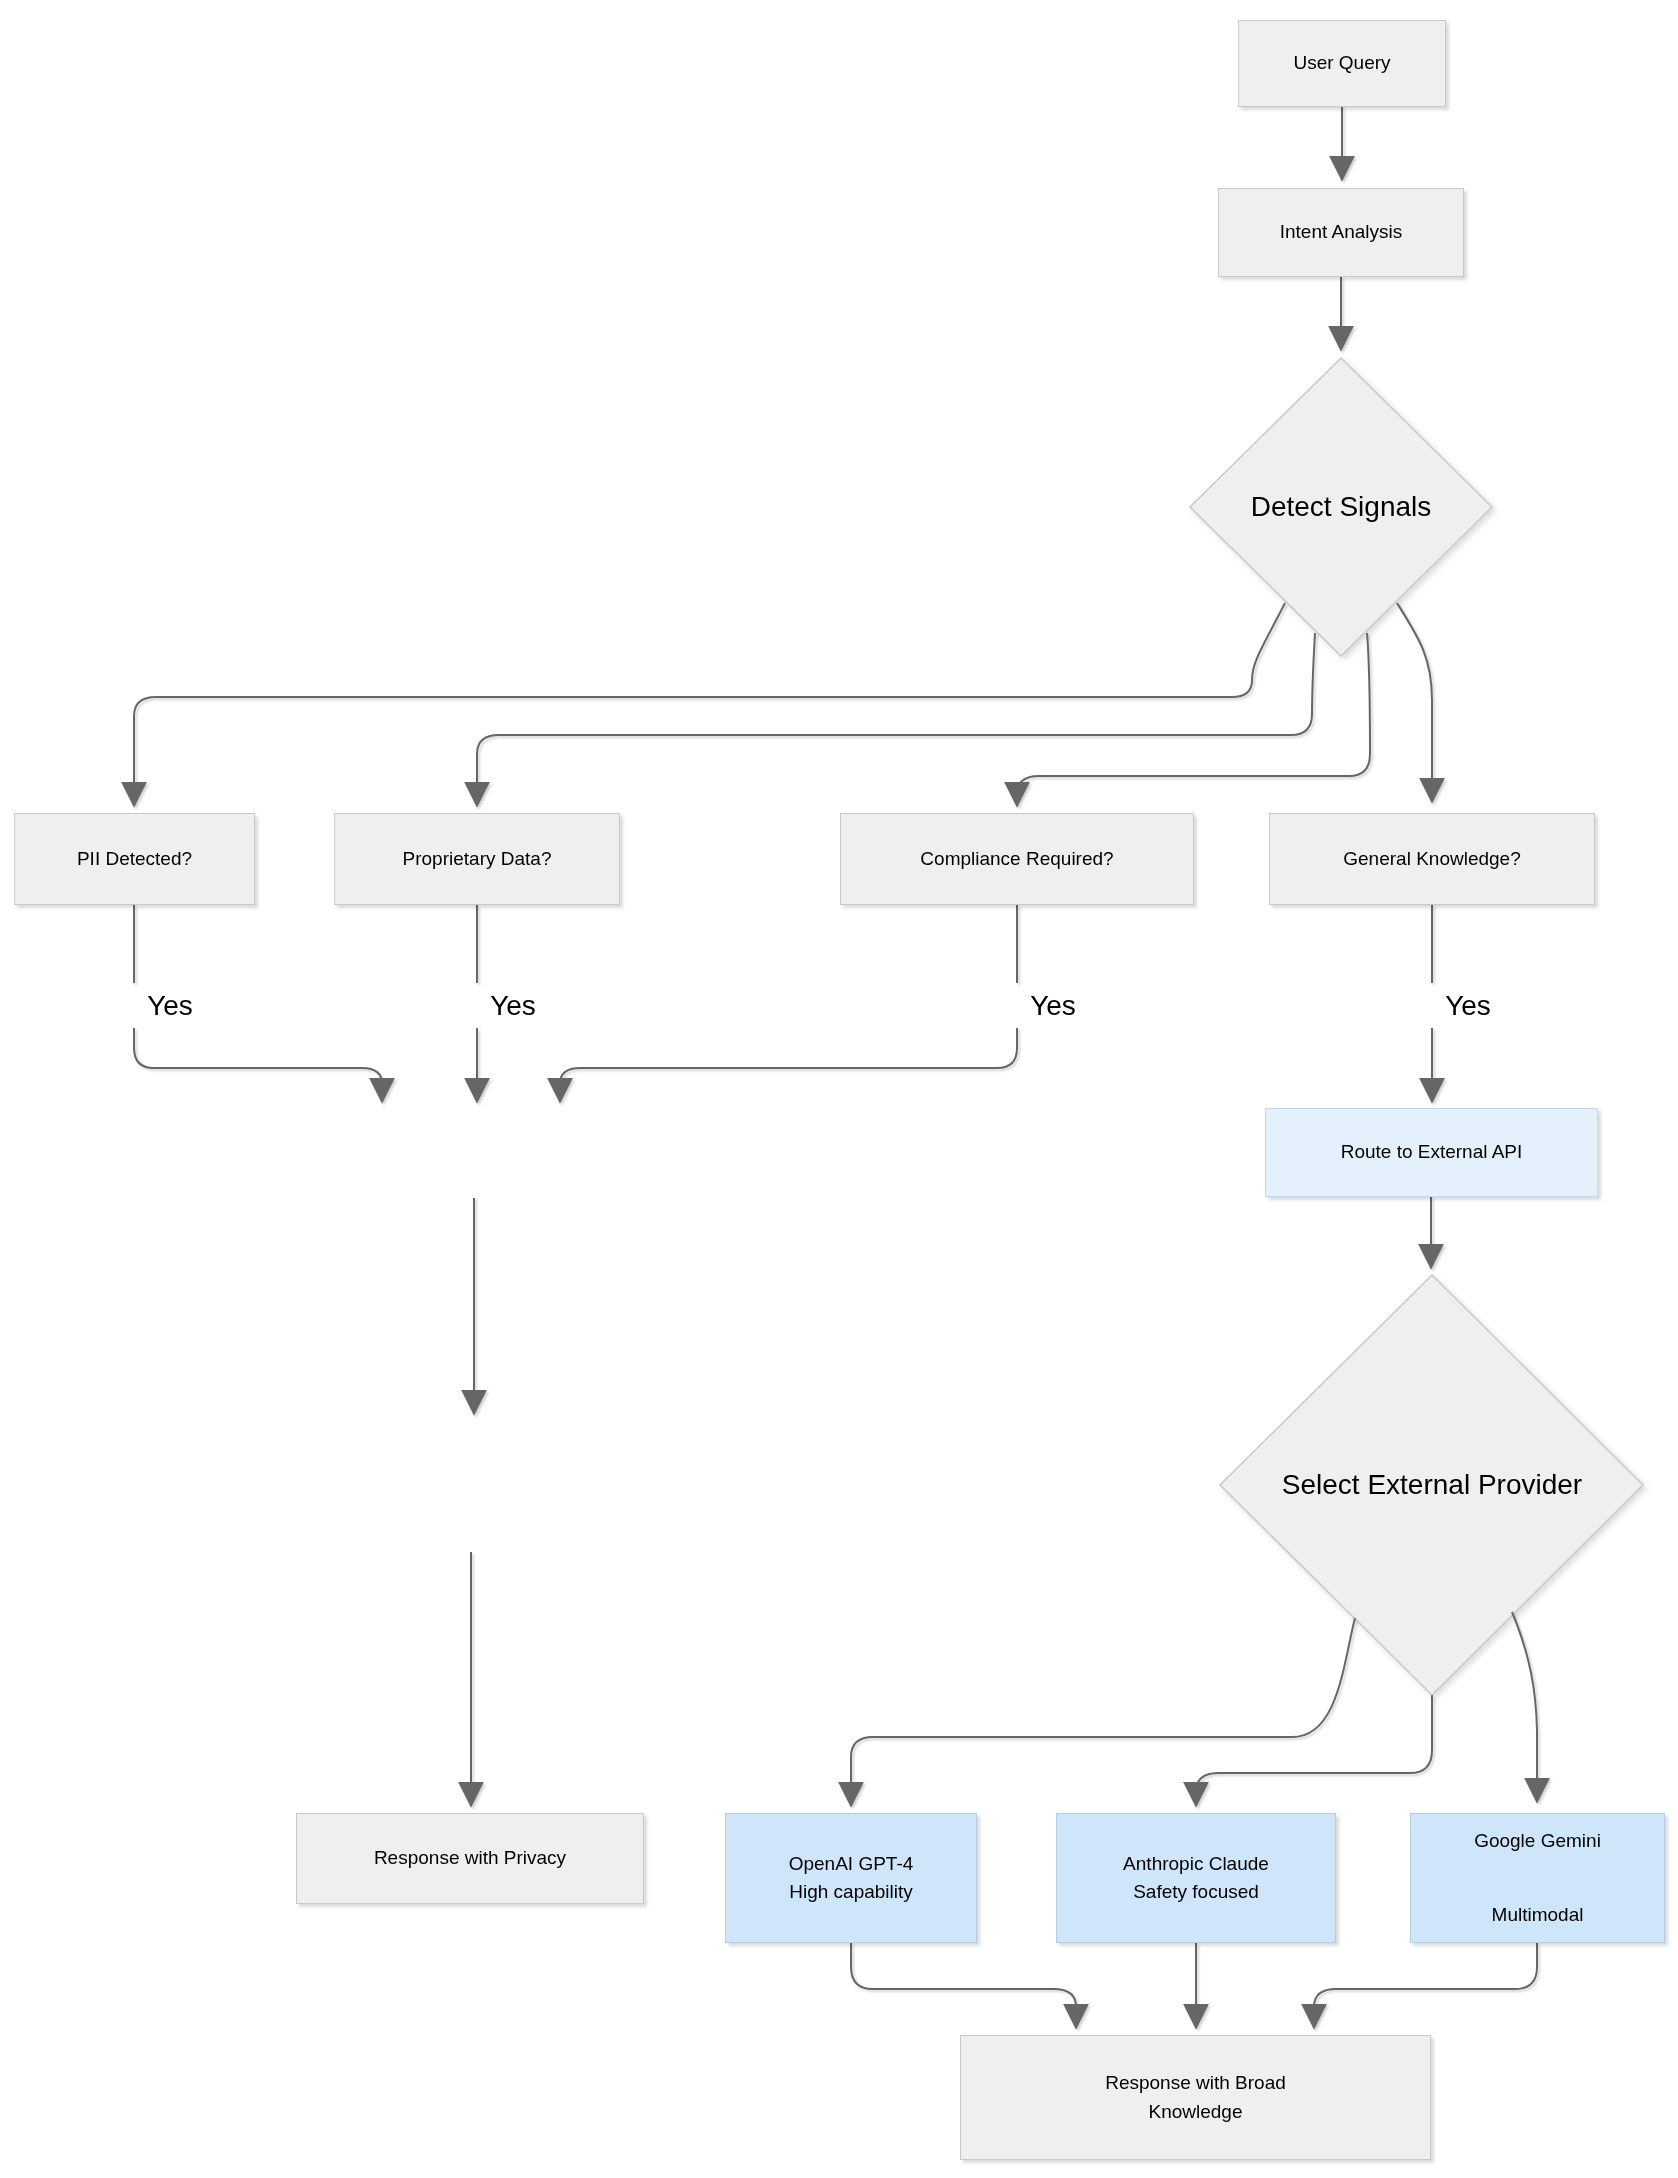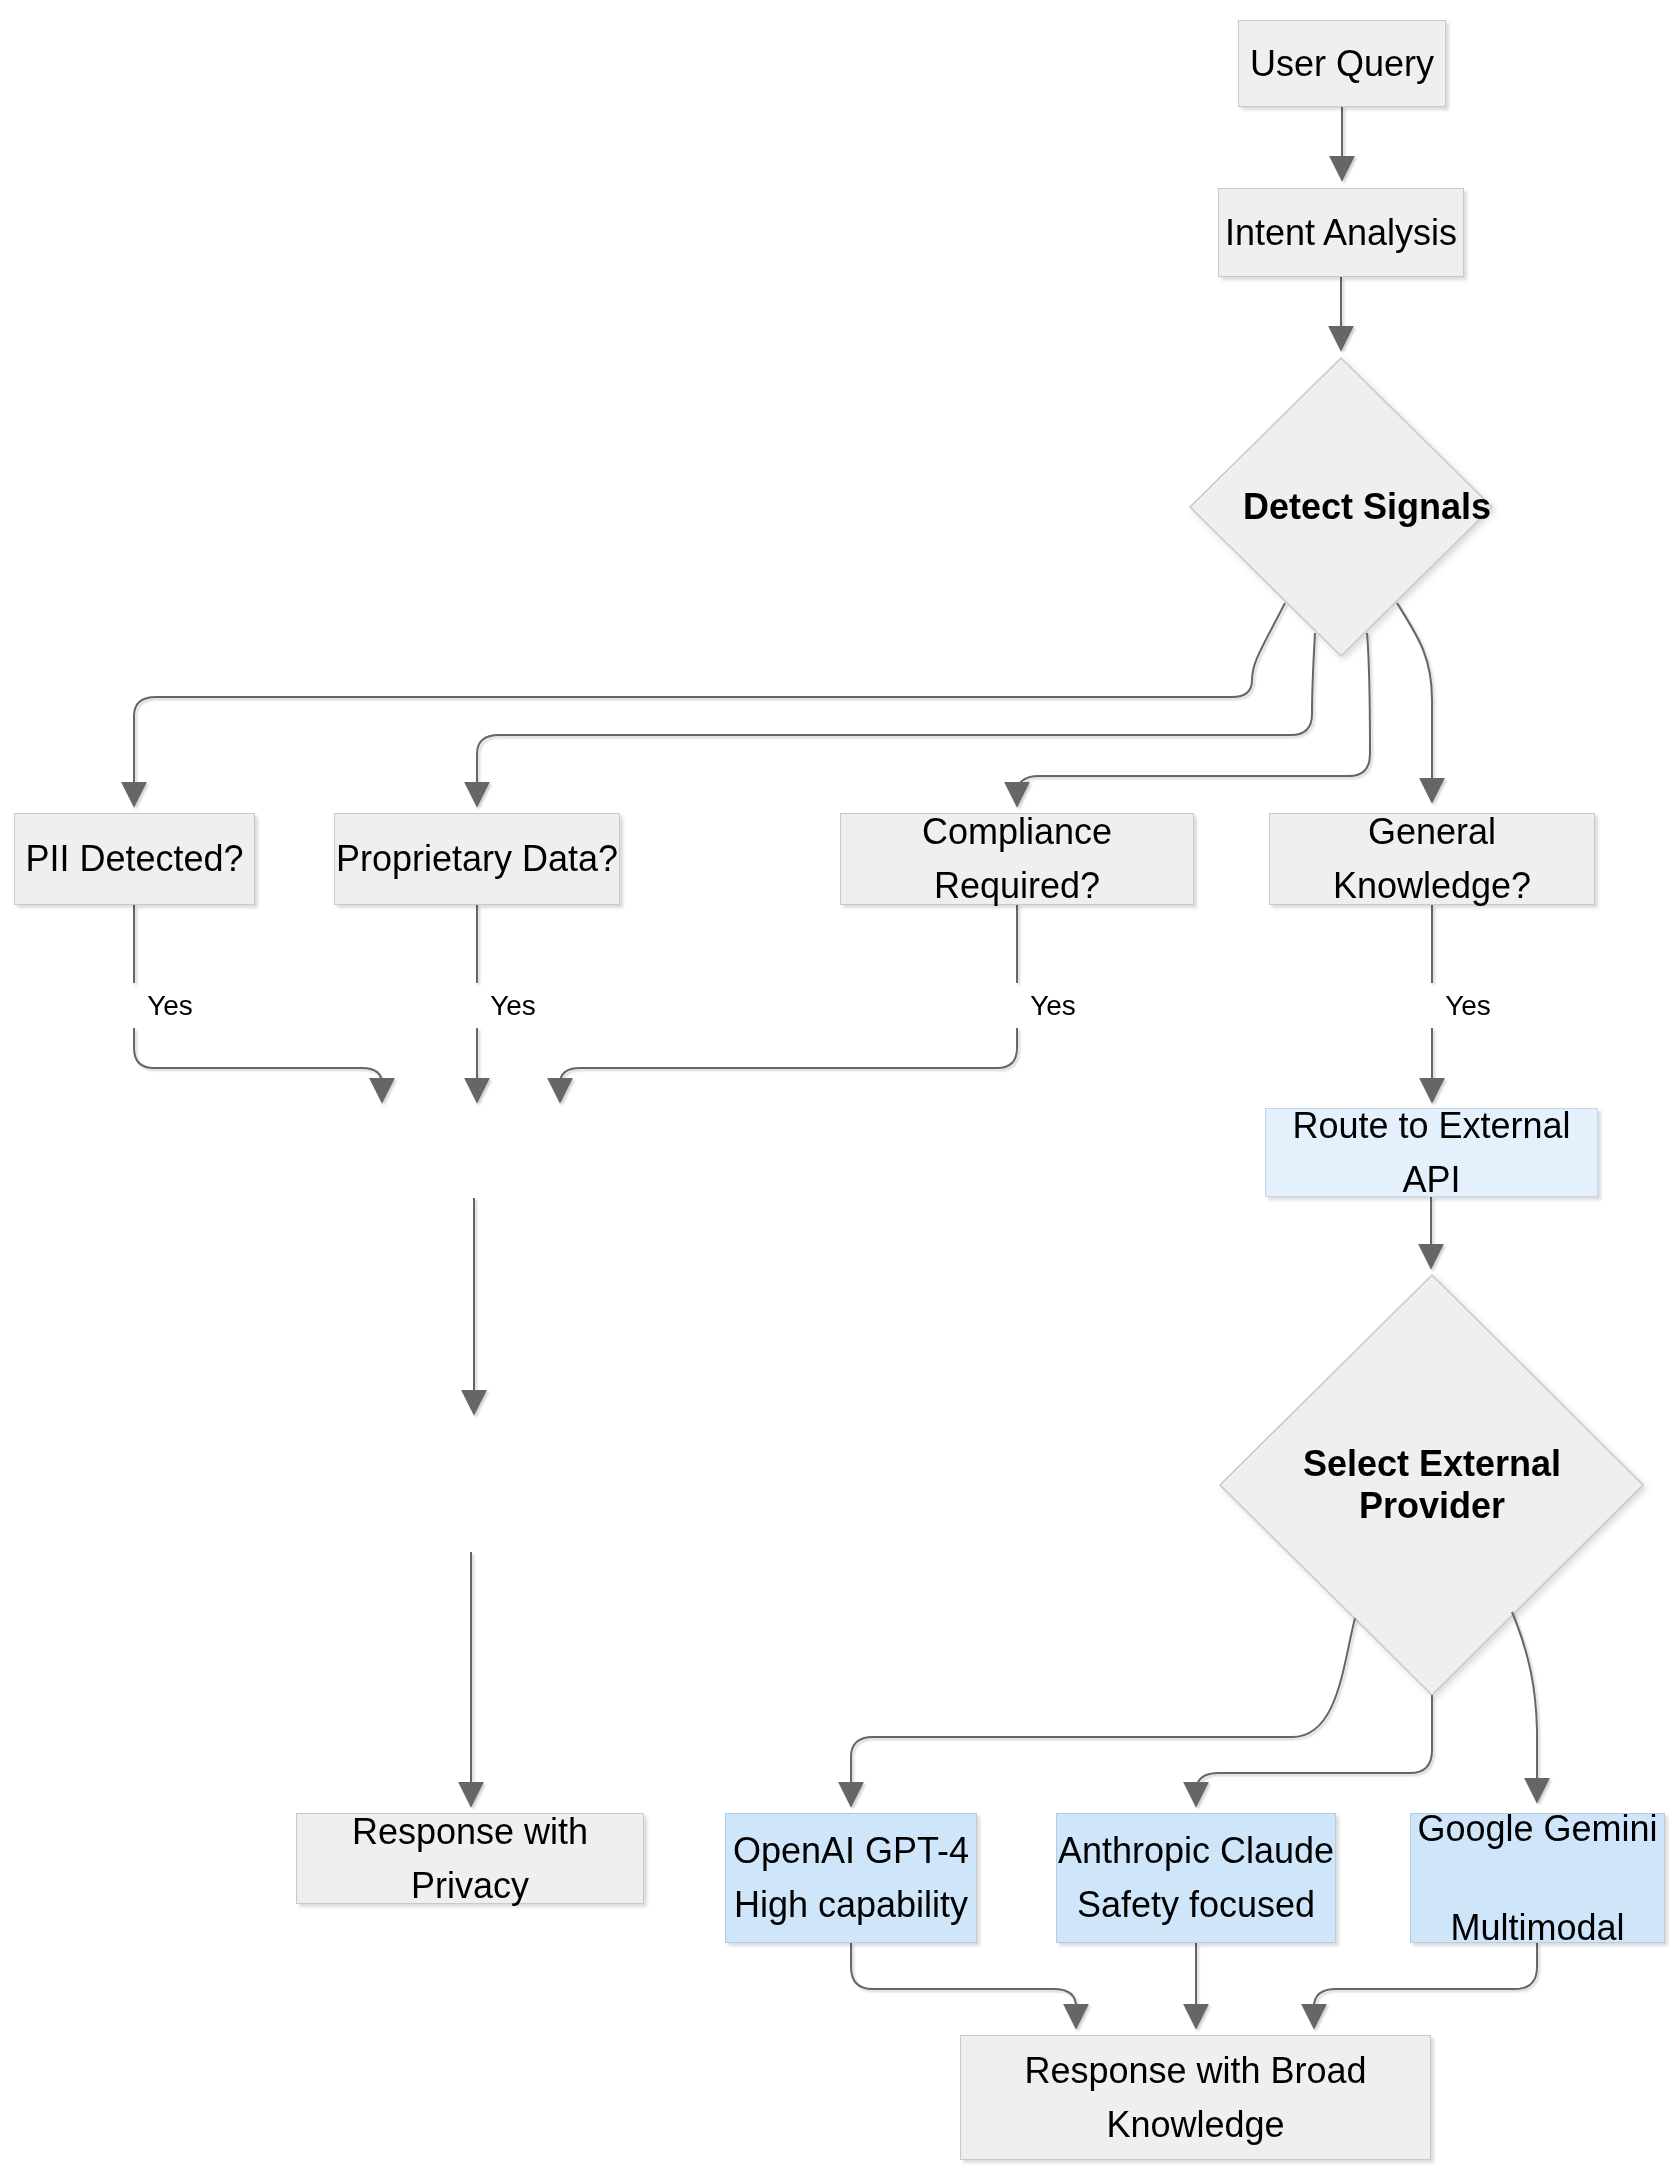--- a/index.html
+++ b/index.html
@@ -24,36 +24,36 @@
     filter:drop-shadow(3px 3px 3px rgba(0,0,0,0.14));
   }
   .node{
     position:absolute;
     box-sizing:border-box;
     display:flex;
     flex-direction:column;
     align-items:center;
     justify-content:center;
     text-align:center;
-    font-size:36px;
+    font-size:19px;
     line-height:1.5;
     color:var(--text,#000000);
     border:1px solid var(--node-border,#c9c9c9);
     background:var(--node-fill,#efefef);
     box-shadow:3px 3px 3px rgba(0,0,0,0.14);
   }
   .node span{display:block;}
   .fill-pink-light{background:var(--pink-light-fill,#fcebeb);border-color:var(--pink-light-border,#d9c4c4);}
   .fill-pink{background:var(--pink-fill,#fbc9c9);border-color:var(--pink-border,#d4a9a9);}
   .fill-blue-light{background:var(--blue-light-fill,#e4f1fc);border-color:var(--blue-light-border,#c3d7e9);}
   .fill-blue{background:var(--blue-fill,#cfe6fa);border-color:var(--blue-border,#b6cde1);}
   .dlabel{
     position:absolute;
-    display:flex;align-items:center;justify-content:flex-end;
-    text-align:center;font-size:36px;color:var(--text,#000000);font-weight:bold;
+    display:flex;align-items:center;justify-content:center;
+    text-align:center;font-size:28px;color:var(--text,#000000);
   }
   .edge-label{
     position:absolute;
     transform:translate(-50%,-50%);
     background:#ffffff;
     padding:0 8px;
     font-size:28px;
     color:var(--text,#000000);
     margin-left:36px;
   }

